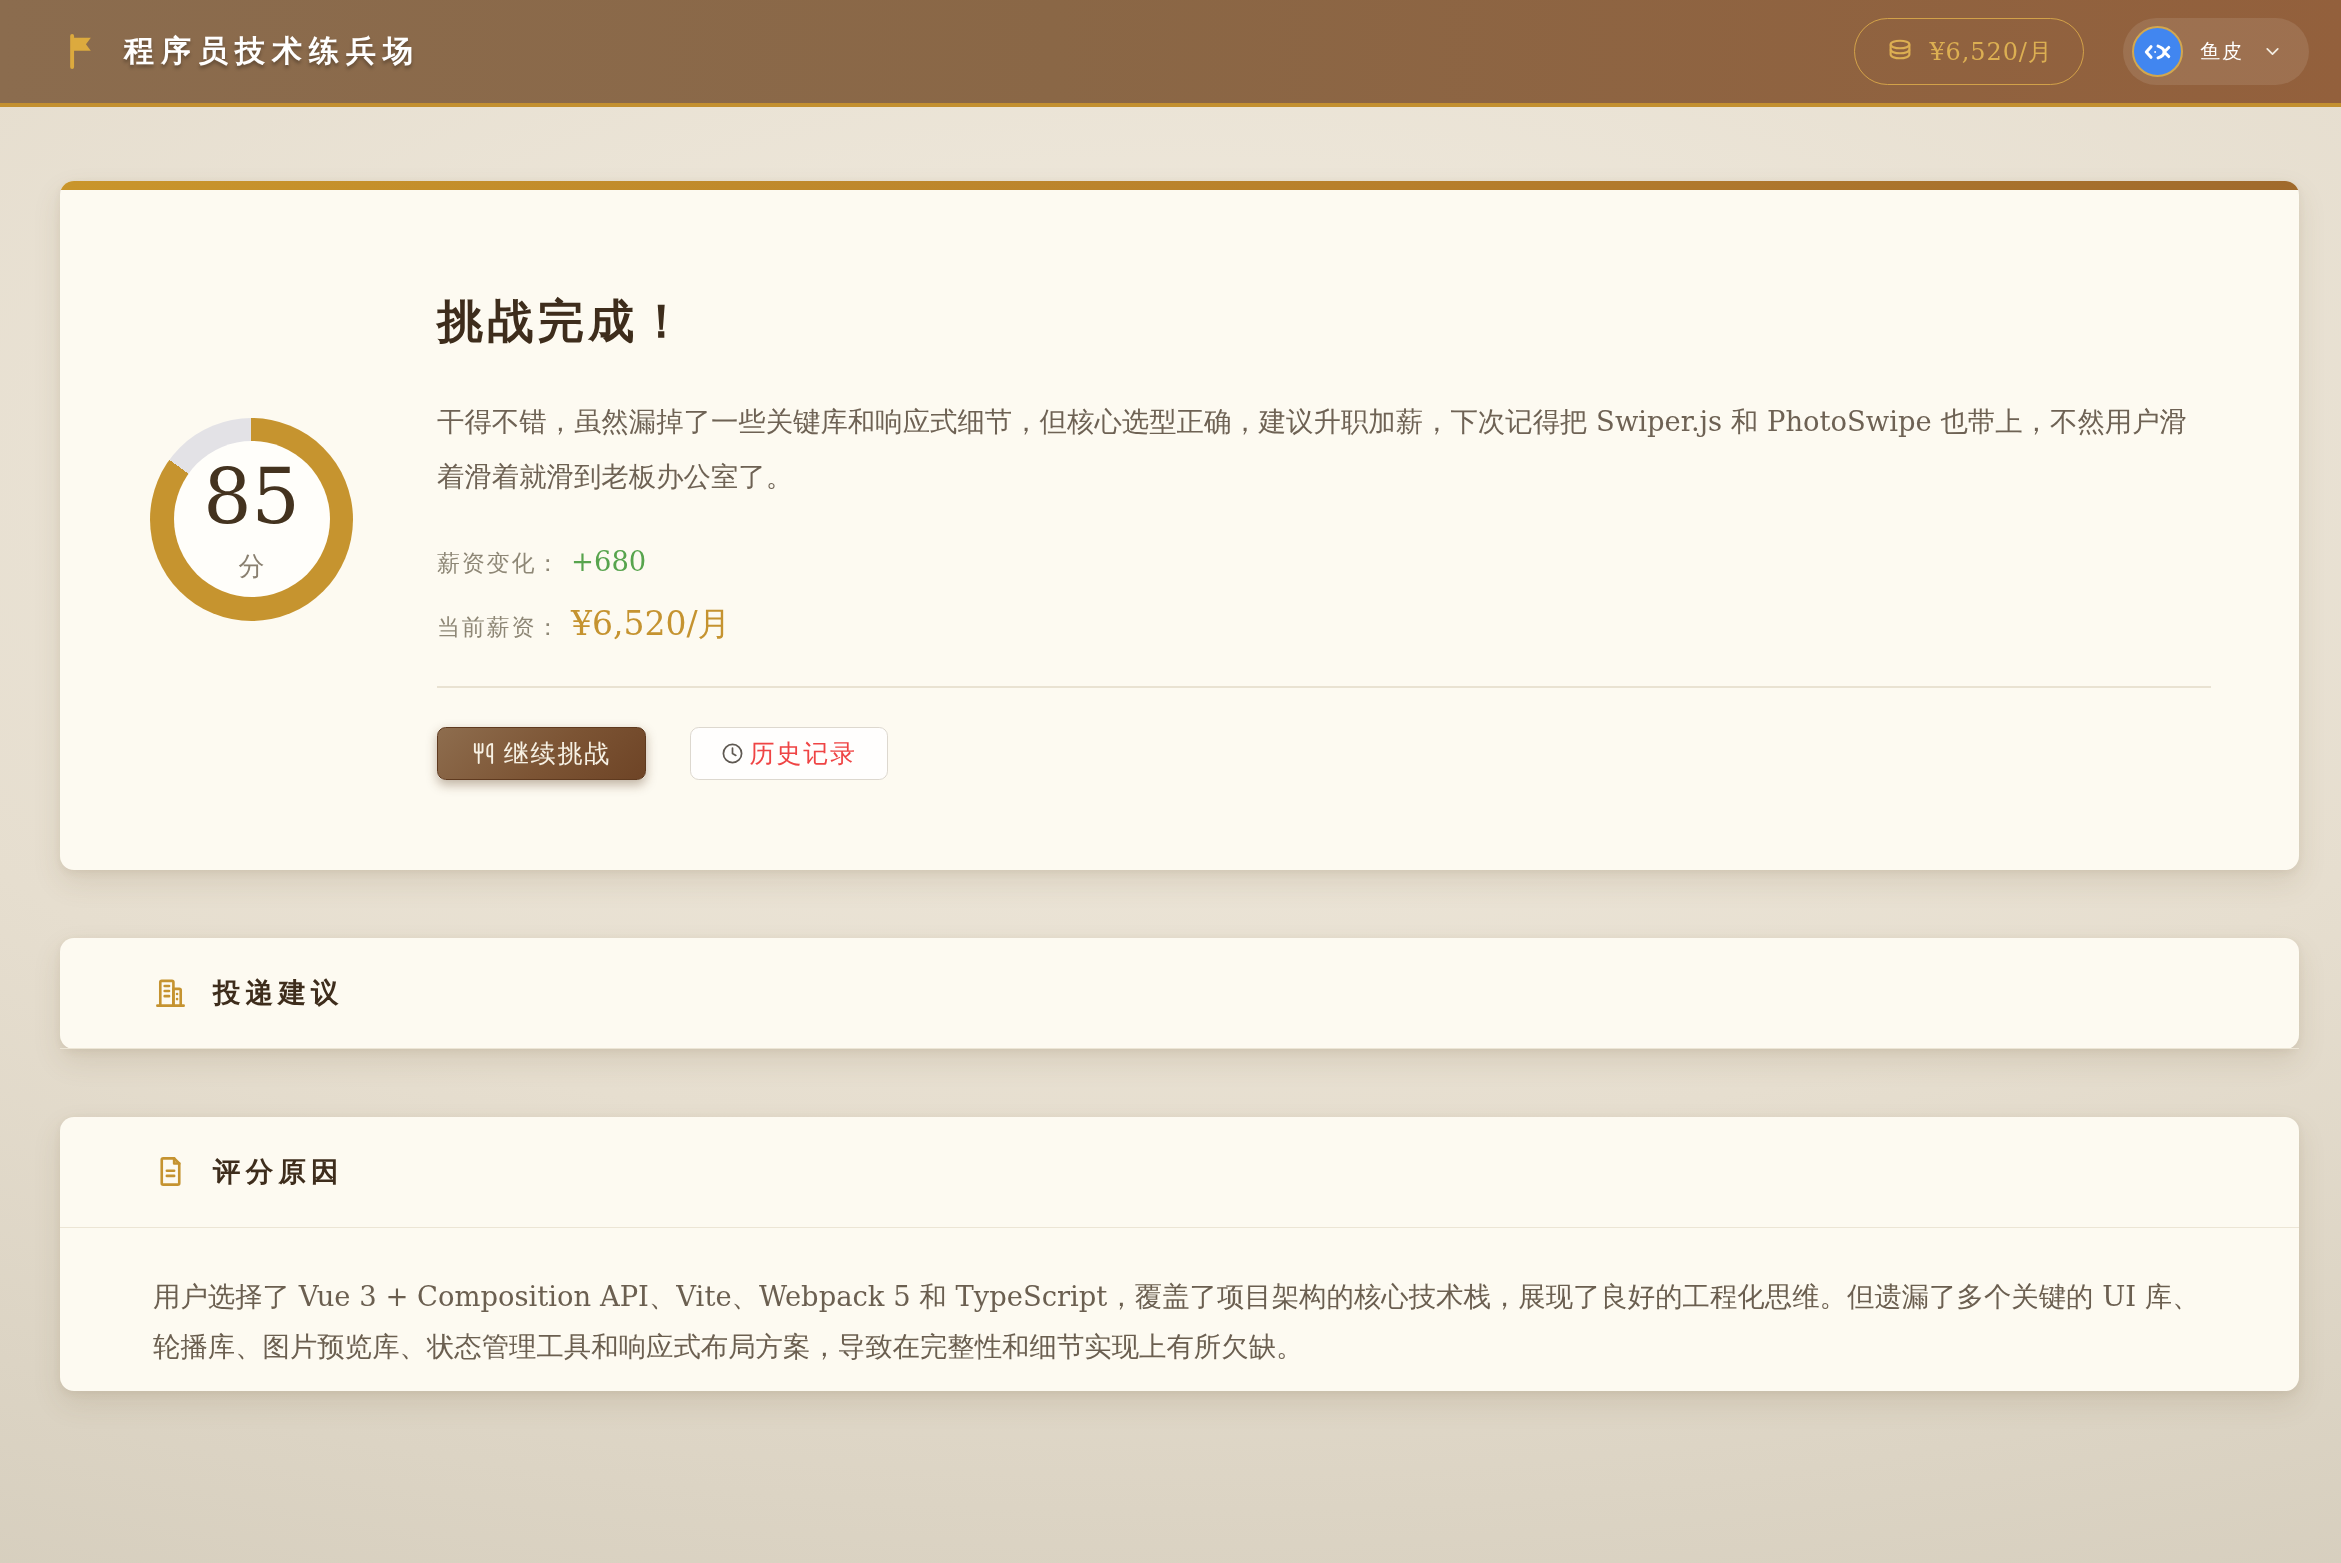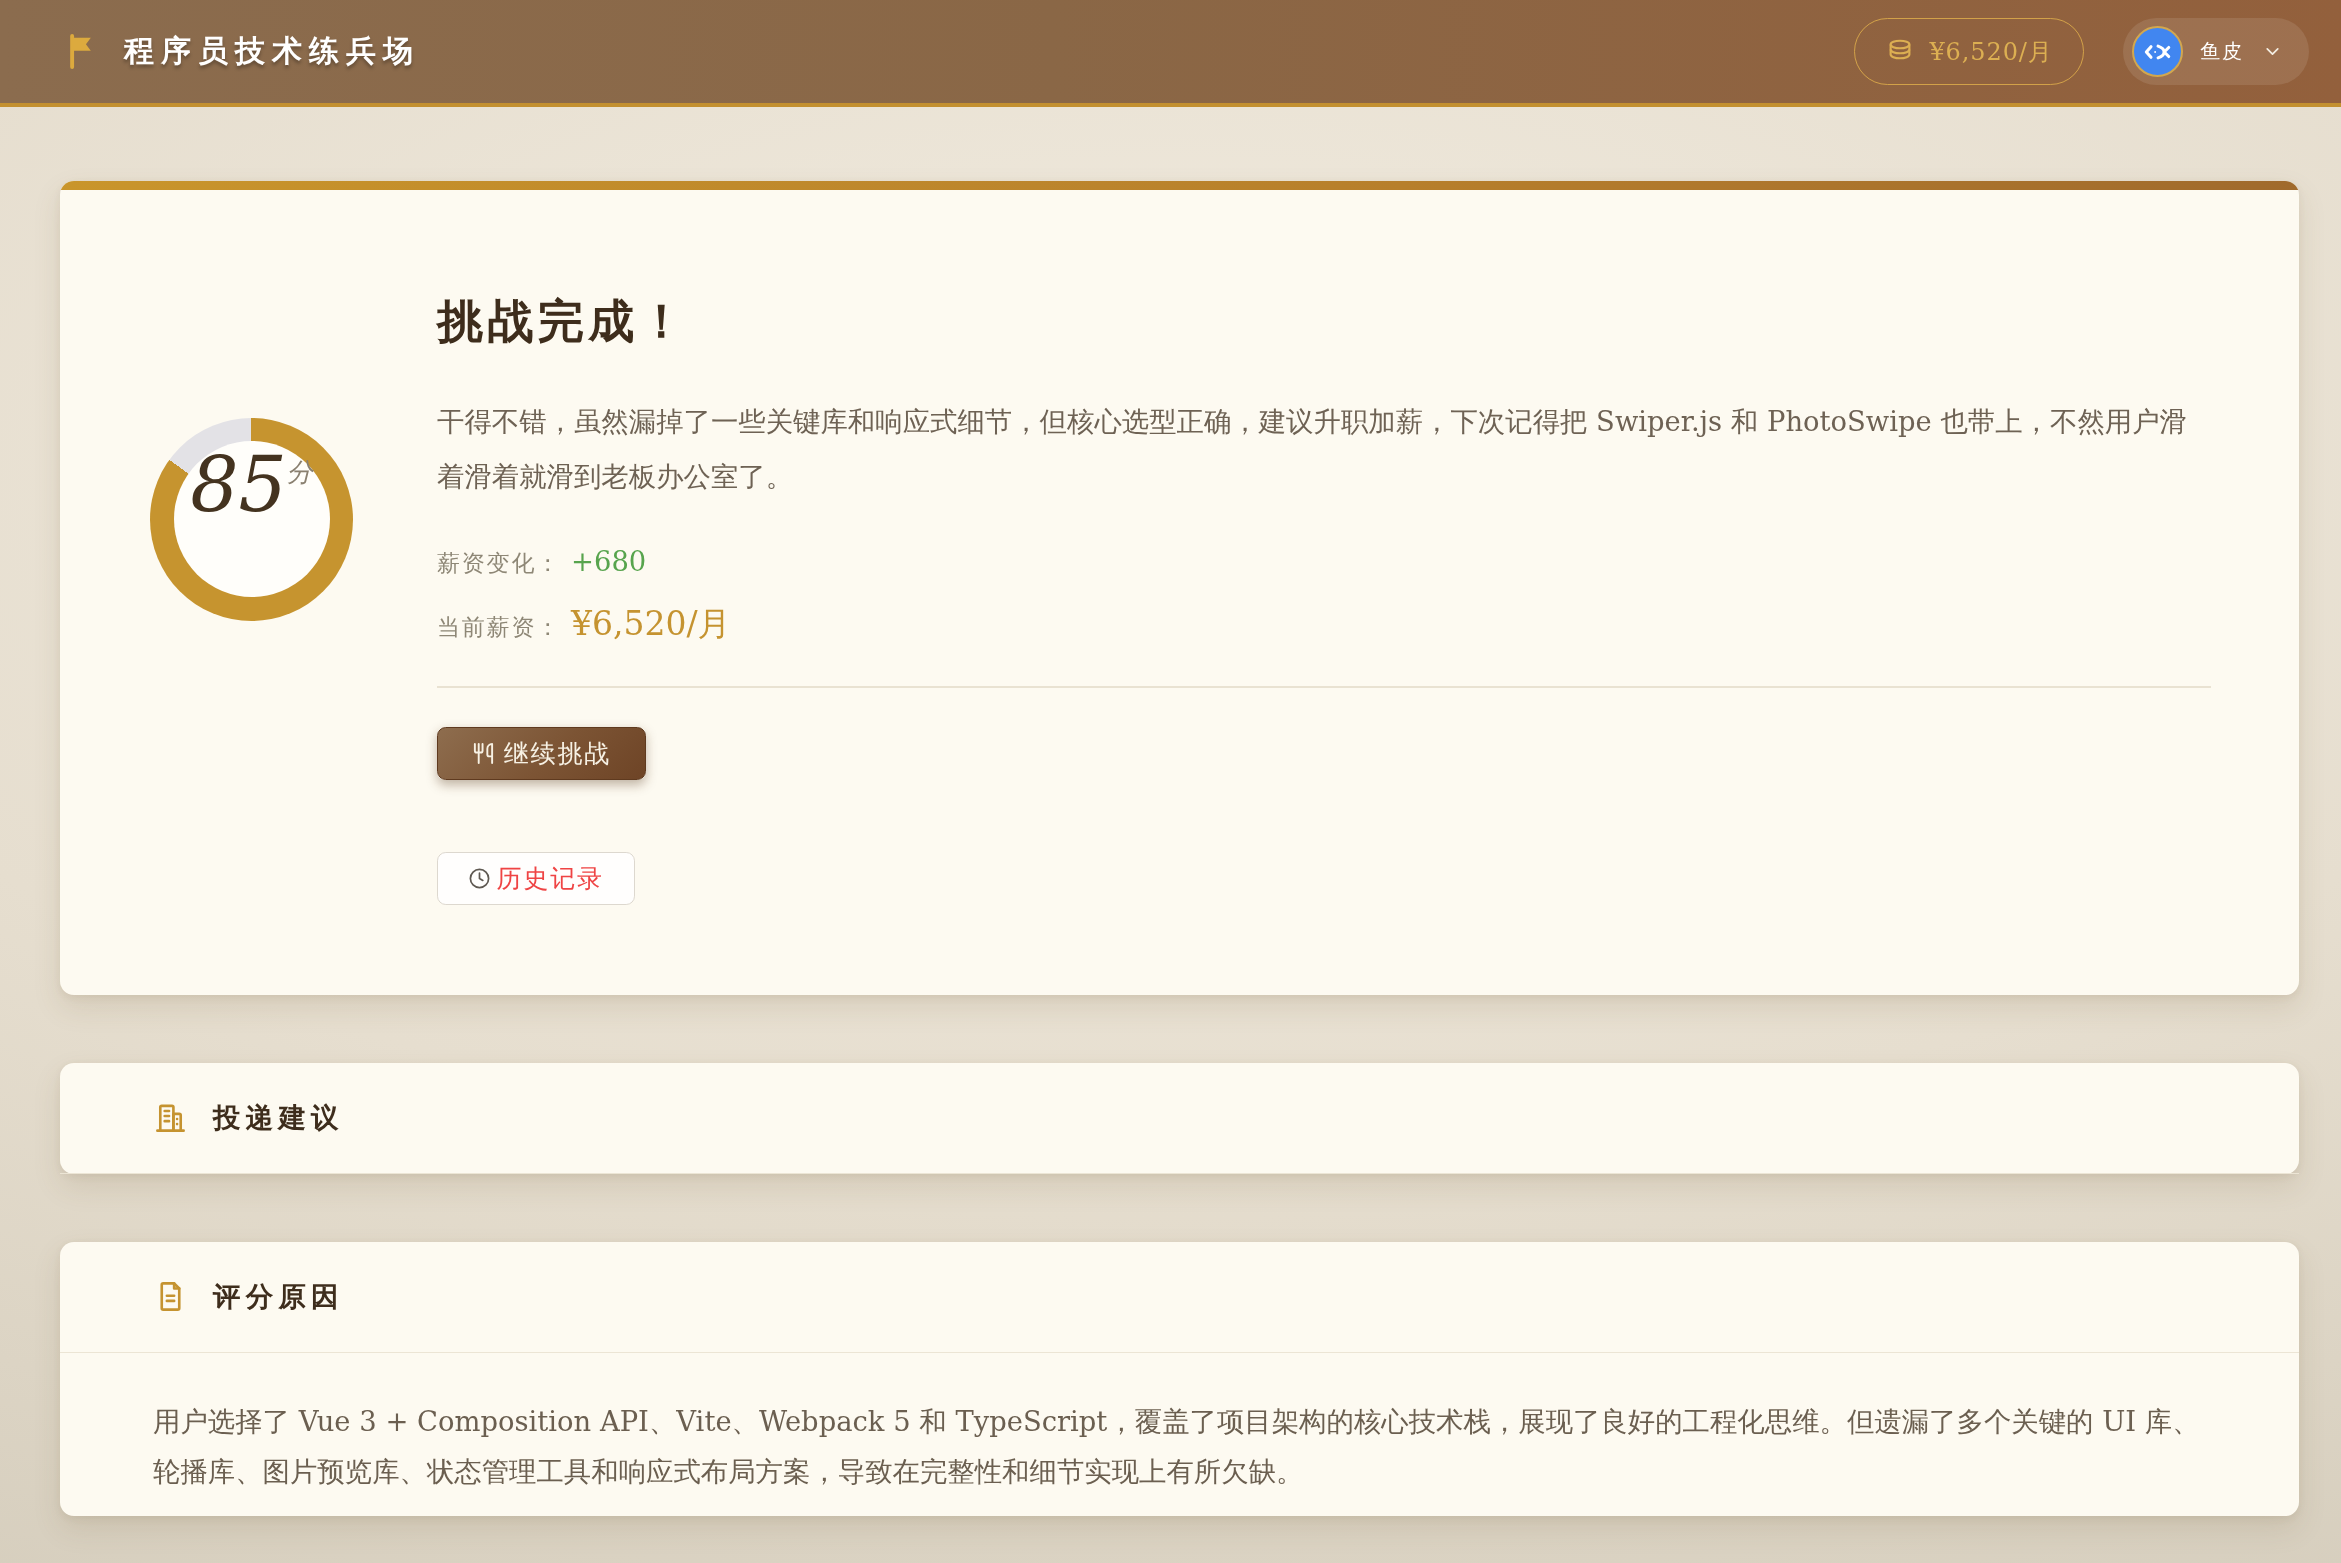--- a/index.html
+++ b/index.html
@@ -53,38 +53,38 @@
   .result-card { margin-bottom:68px; overflow:hidden; }
   .result-topbar { height:8.8px; background:linear-gradient(90deg,#c9952b 0%, #b77f2c 60%, #a06a2c 100%); }
   .result-body { display:flex; padding:101px 88px 90px 90px; }
   .score-wrap { margin:127px 84px 0 0; flex:0 0 auto; }
   .donut {
     width:203px; height:203px; border-radius:50%;
     display:flex; align-items:center; justify-content:center;
   }
   .donut-inner {
     width:156px; height:156px; border-radius:50%; background:#fffefa;
-    display:flex; flex-direction:row; align-items:flex-start; justify-content:center;font-style:italic;
+    display:flex; flex-direction:column; align-items:center; justify-content:center;
   }
   .score-num { font-size:76px; line-height:1; color:#44331f; margin-top:5.3px; }
   .score-unit { font-size:26px; color:#8a8070; margin-top:14px; }
 
   .result-content { flex:1 1 auto; min-width:0; }
   .result-title { font-size:46px; font-weight:bold; color:#3e2d1c; letter-spacing:4.4px; }
   .result-msg { margin-top:41px; font-size:27.4px; line-height:55px; color:#6e6254; }
 
   .stat-row { display:flex; align-items:baseline; margin-top:42px; }
   .stat-row + .stat-row { margin-top:23px; }
   .stat-label { width:134px; font-size:23px; color:#8e8776; letter-spacing:1.8px; flex:0 0 auto; }
   .stat-green { font-size:27.4px; color:#57a44d; }
   .stat-gold  { font-size:33px; color:#c59330; }
 
   .divider { height:1.8px; background:#e9e2d2; margin-top:39px; }
 
-  .btn-row { margin-top:39px; display:flex; gap:72px;flex-direction:column; }
+  .btn-row { margin-top:39px; display:flex; gap:44px; }
   .btn { height:53px; border-radius:8.8px; display:flex; align-items:center; justify-content:center; font-size:25px; cursor:pointer; font-family:inherit; letter-spacing:1.8px; }
   .btn-primary {
     width:209px; gap:8.8px; color:#f7f1e4; border:0.9px solid #5f3a1f;
     background:linear-gradient(135deg,#8e6d4e 0%, #7c5434 55%, #6e4426 100%);
     box-shadow:0 4.4px 10.6px rgba(80,50,20,.35);
   }
   .btn-secondary {
     width:198px; gap:5.3px; color:#ef4444; background:#fffefd; border:1.8px solid #ddd8cf;
   }
 

